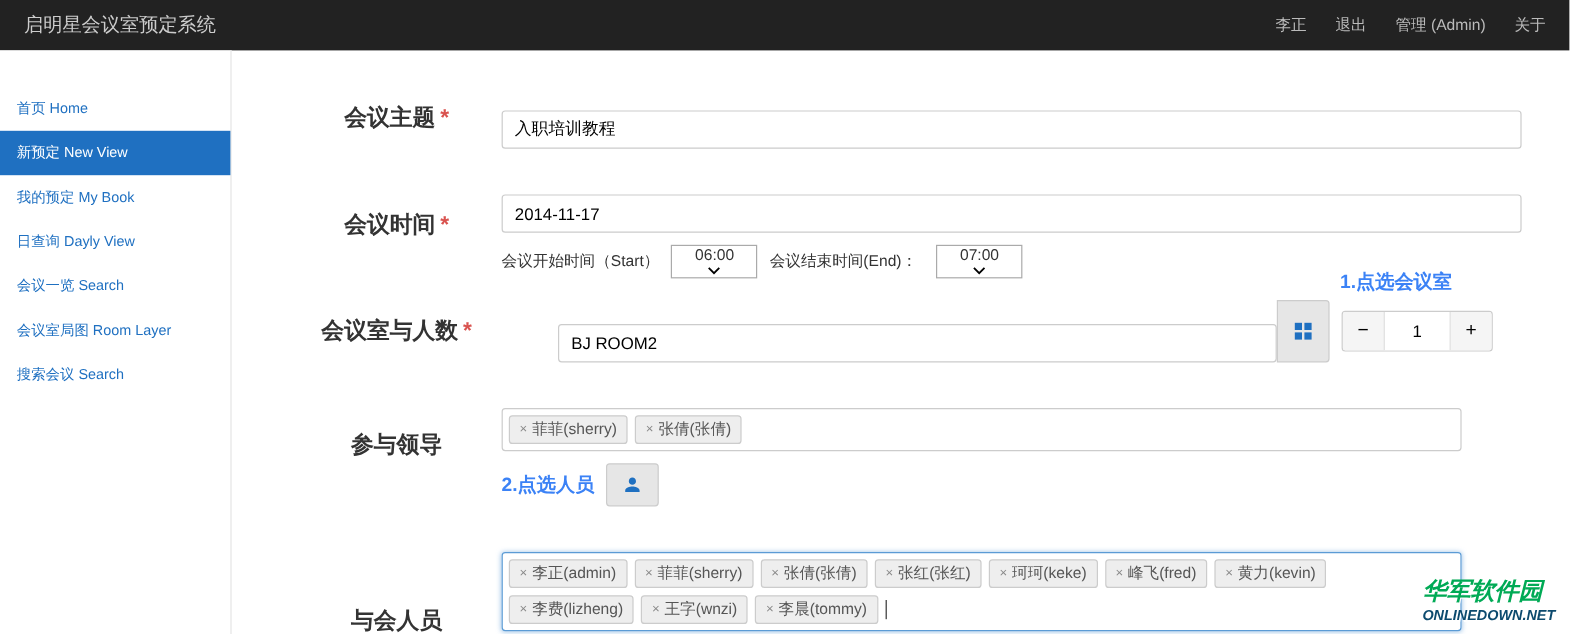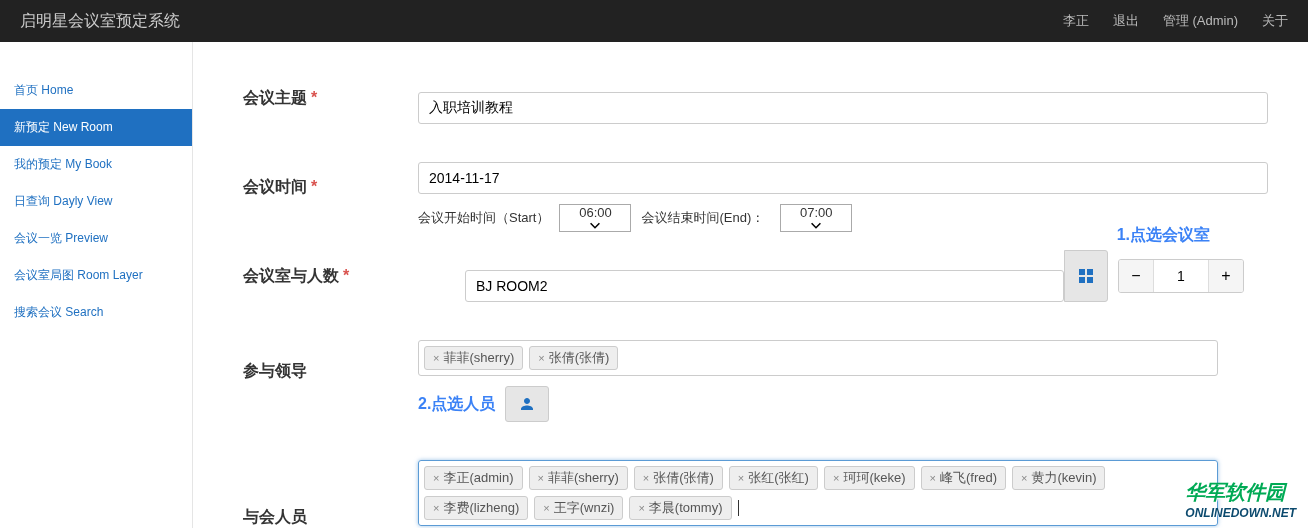--- a/index.html
+++ b/index.html
@@ -7,21 +7,21 @@
 .topbar { height: 42px; background: #222; color: #bbb; display: flex; align-items: center; padding: 0 20px; }
 .topbar .brand { font-size: 16px; color: #ccc; }
 .topbar .right { margin-left: auto; display: flex; gap: 24px; }
 .topbar .right a { color: #bbb; text-decoration: none; cursor: pointer; }
 .layout { display: flex; }
 .sidebar { width: 215px; background: #fff; border-right: 1px solid #e5e5e5; min-height: 486px; padding-top: 30px; }
 .sidebar a { display: block; padding: 10px 14px; color: #1f70c1; text-decoration: none; font-size: 12px; }
 .sidebar a.active { background: #1f70c1; color: #fff; }
 .main { flex: 1; padding: 30px 40px 10px 50px; }
 .row { display: flex; align-items: center; margin-bottom: 18px; }
-.lbl { width: 175px; font-weight: bold; font-size: 16px; }
+.lbl { width: 175px; font-weight: bold; font-size: 19px; text-align: center; }
 .req { color: #d9534f; margin-left: 4px; }
 .ctl { flex: 1; display: flex; align-items: center; gap: 10px; flex-wrap: wrap; }
 input.text, .tagbox, .roombox { border: 1px solid #ccc; border-radius: 3px; padding: 7px 10px; font-size: 14px; margin-top: 20px; }
 input.text { width: 100%; max-width: 850px; }
 .dateinp { width: 290px; }
 .tlabel { font-size: 13px; }
 .sel { border: 1px solid #aaa; height: 28px; width: 72px; font-size: 13px; display: flex; align-items: center; justify-content: space-between; padding: 0 6px; background: #fff; flex-direction: column; }
 .sel svg { width: 14px; height: 14px; }
 .roomwrap { display: flex; width: 690px; padding-left: 47px; }
 .roombox { flex: 1; border-right: none; border-top-right-radius: 0; border-bottom-right-radius: 0; }
@@ -55,24 +55,24 @@
     <a>李正</a>
     <a>退出</a>
     <a>管理 (Admin)</a>
     <a>关于</a>
   </div>
 </div>
 
 <div class="layout">
   <div class="sidebar" id="sidebar">
       <a>首页 Home</a>
-      <a class="active">新预定 New Room</a>
+      <a class="active">新预定 New View</a>
       <a>我的预定 My Book</a>
       <a>日查询 Dayly View</a>
-      <a>会议一览 Preview</a>
+      <a>会议一览 Search</a>
       <a>会议室局图 Room Layer</a>
       <a>搜索会议 Search</a>
     </div>
 
   <div class="main">
 
     <div class="row">
       <div class="lbl"><span>会议主题</span><span class="req">*</span></div>
       <div class="ctl">
           <input class="text" style="width: 850px;" value="入职培训教程">

